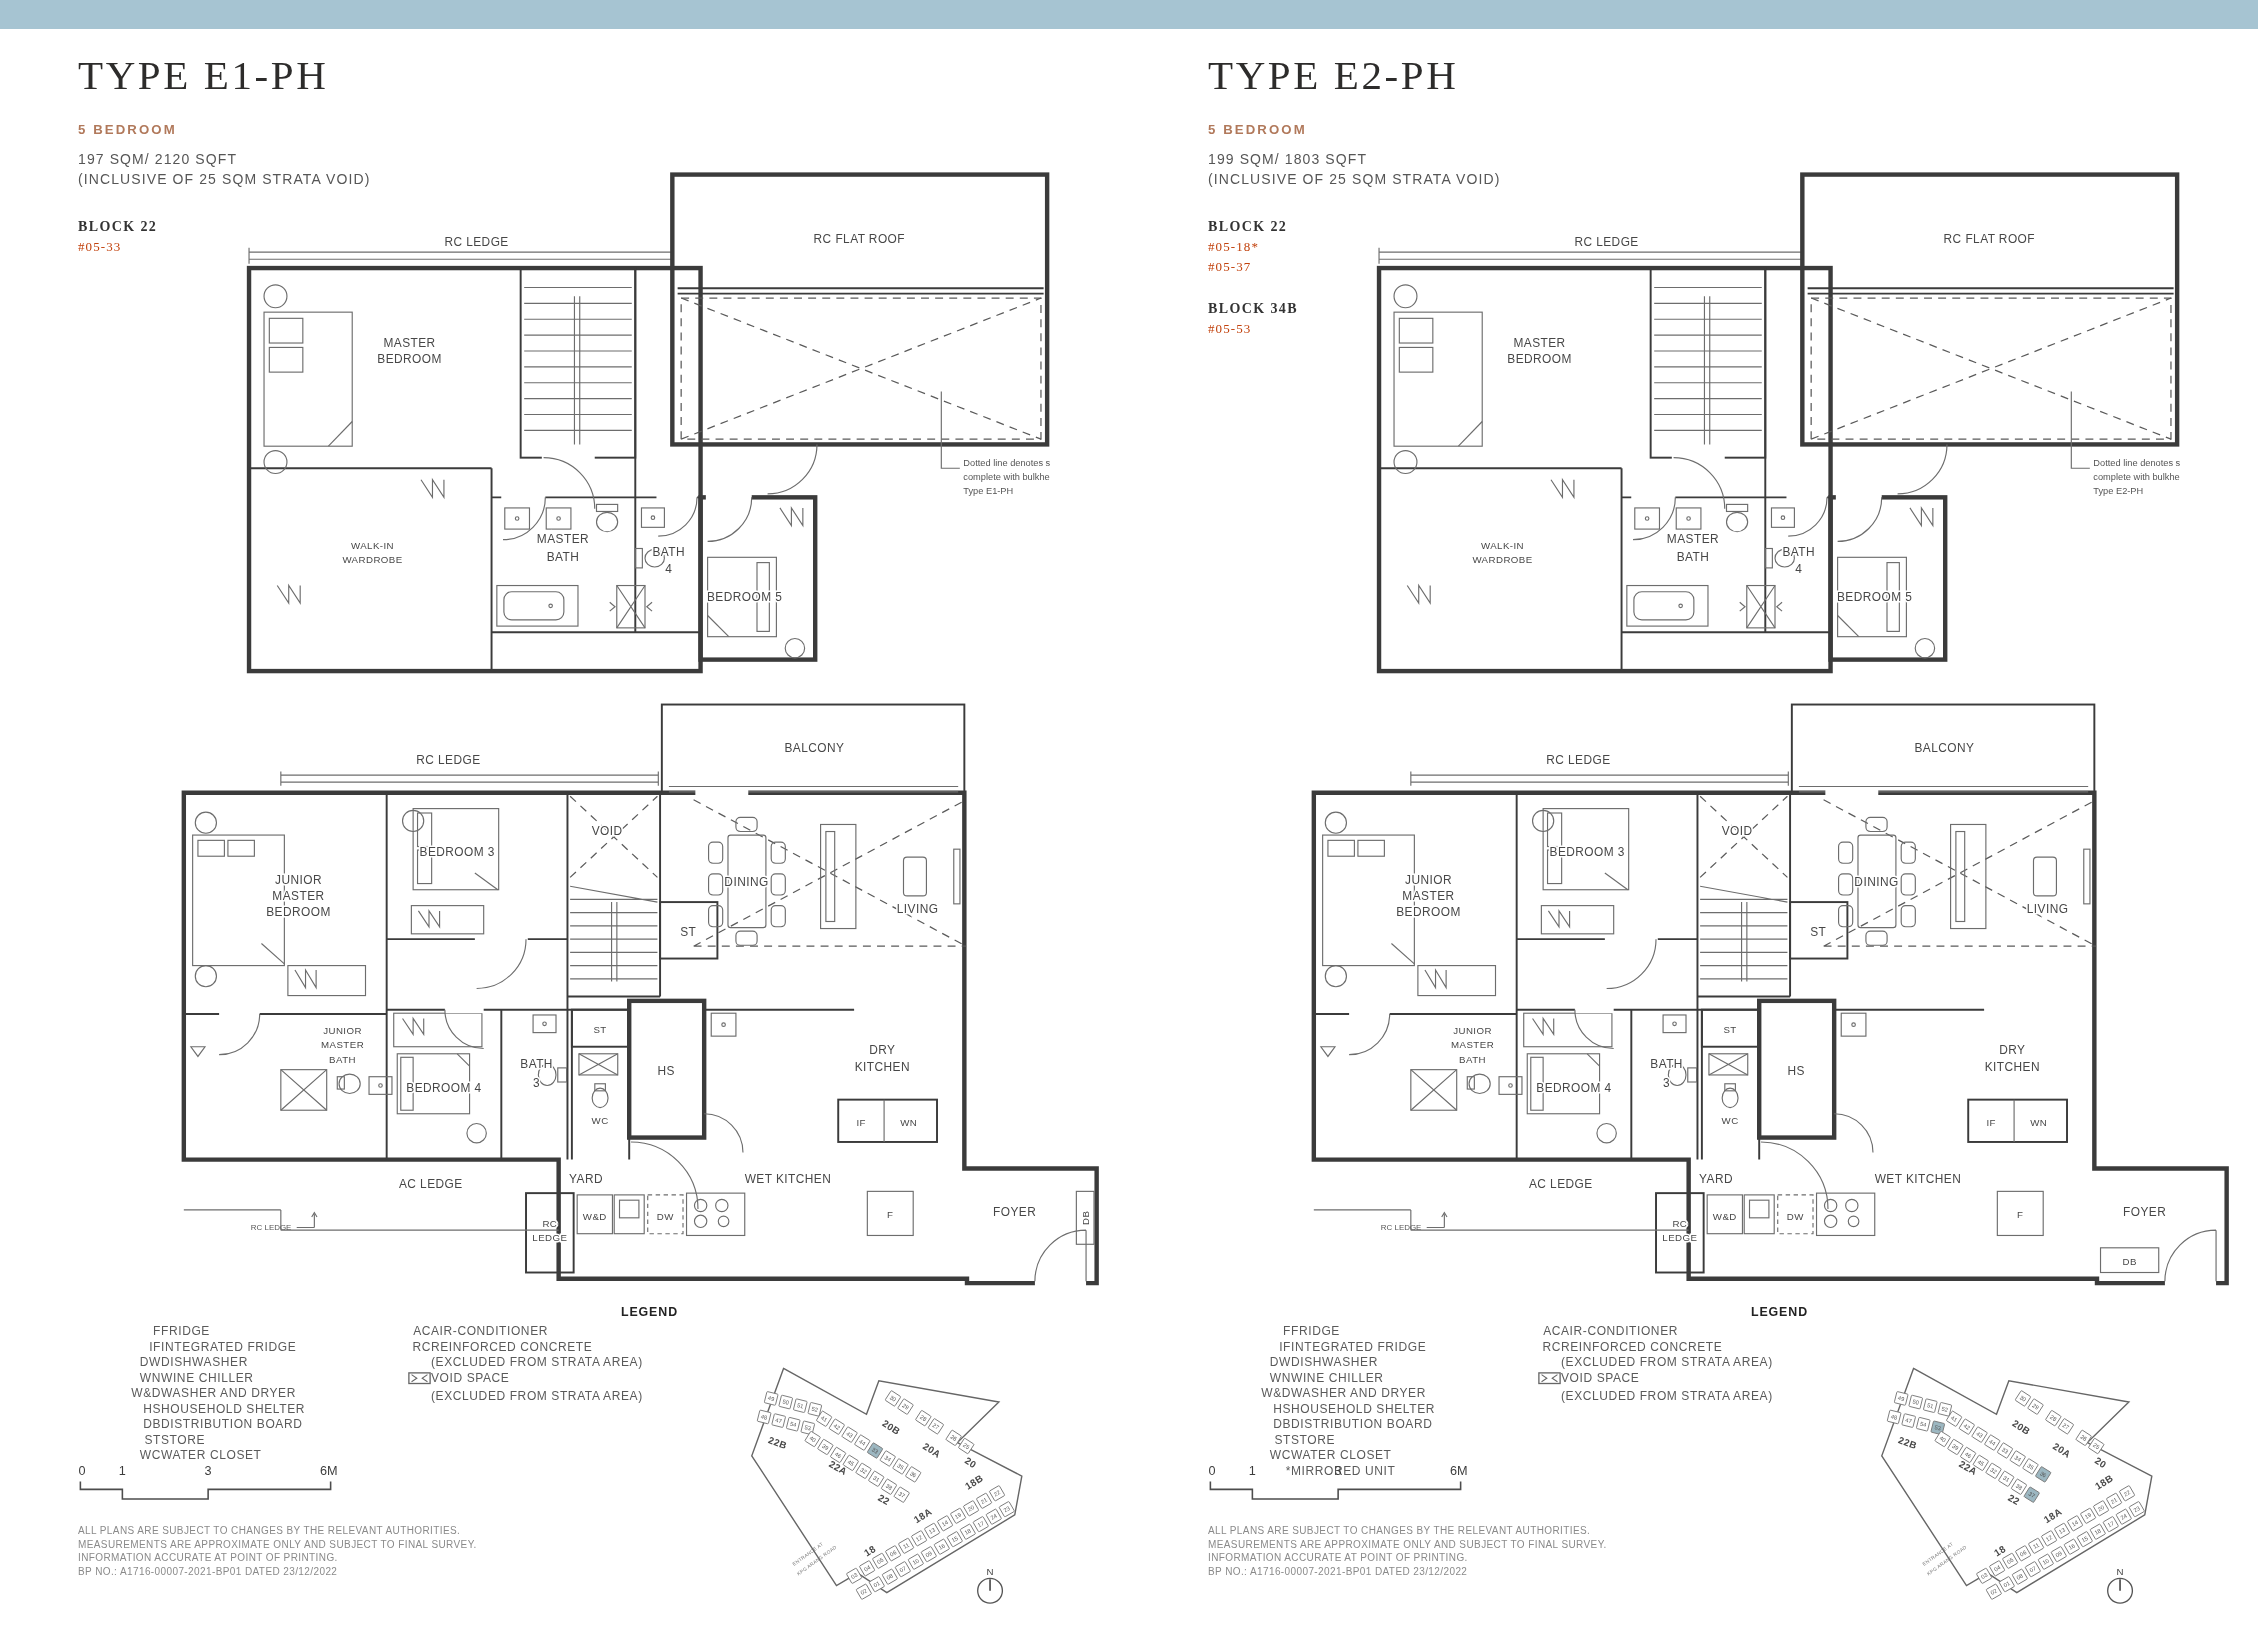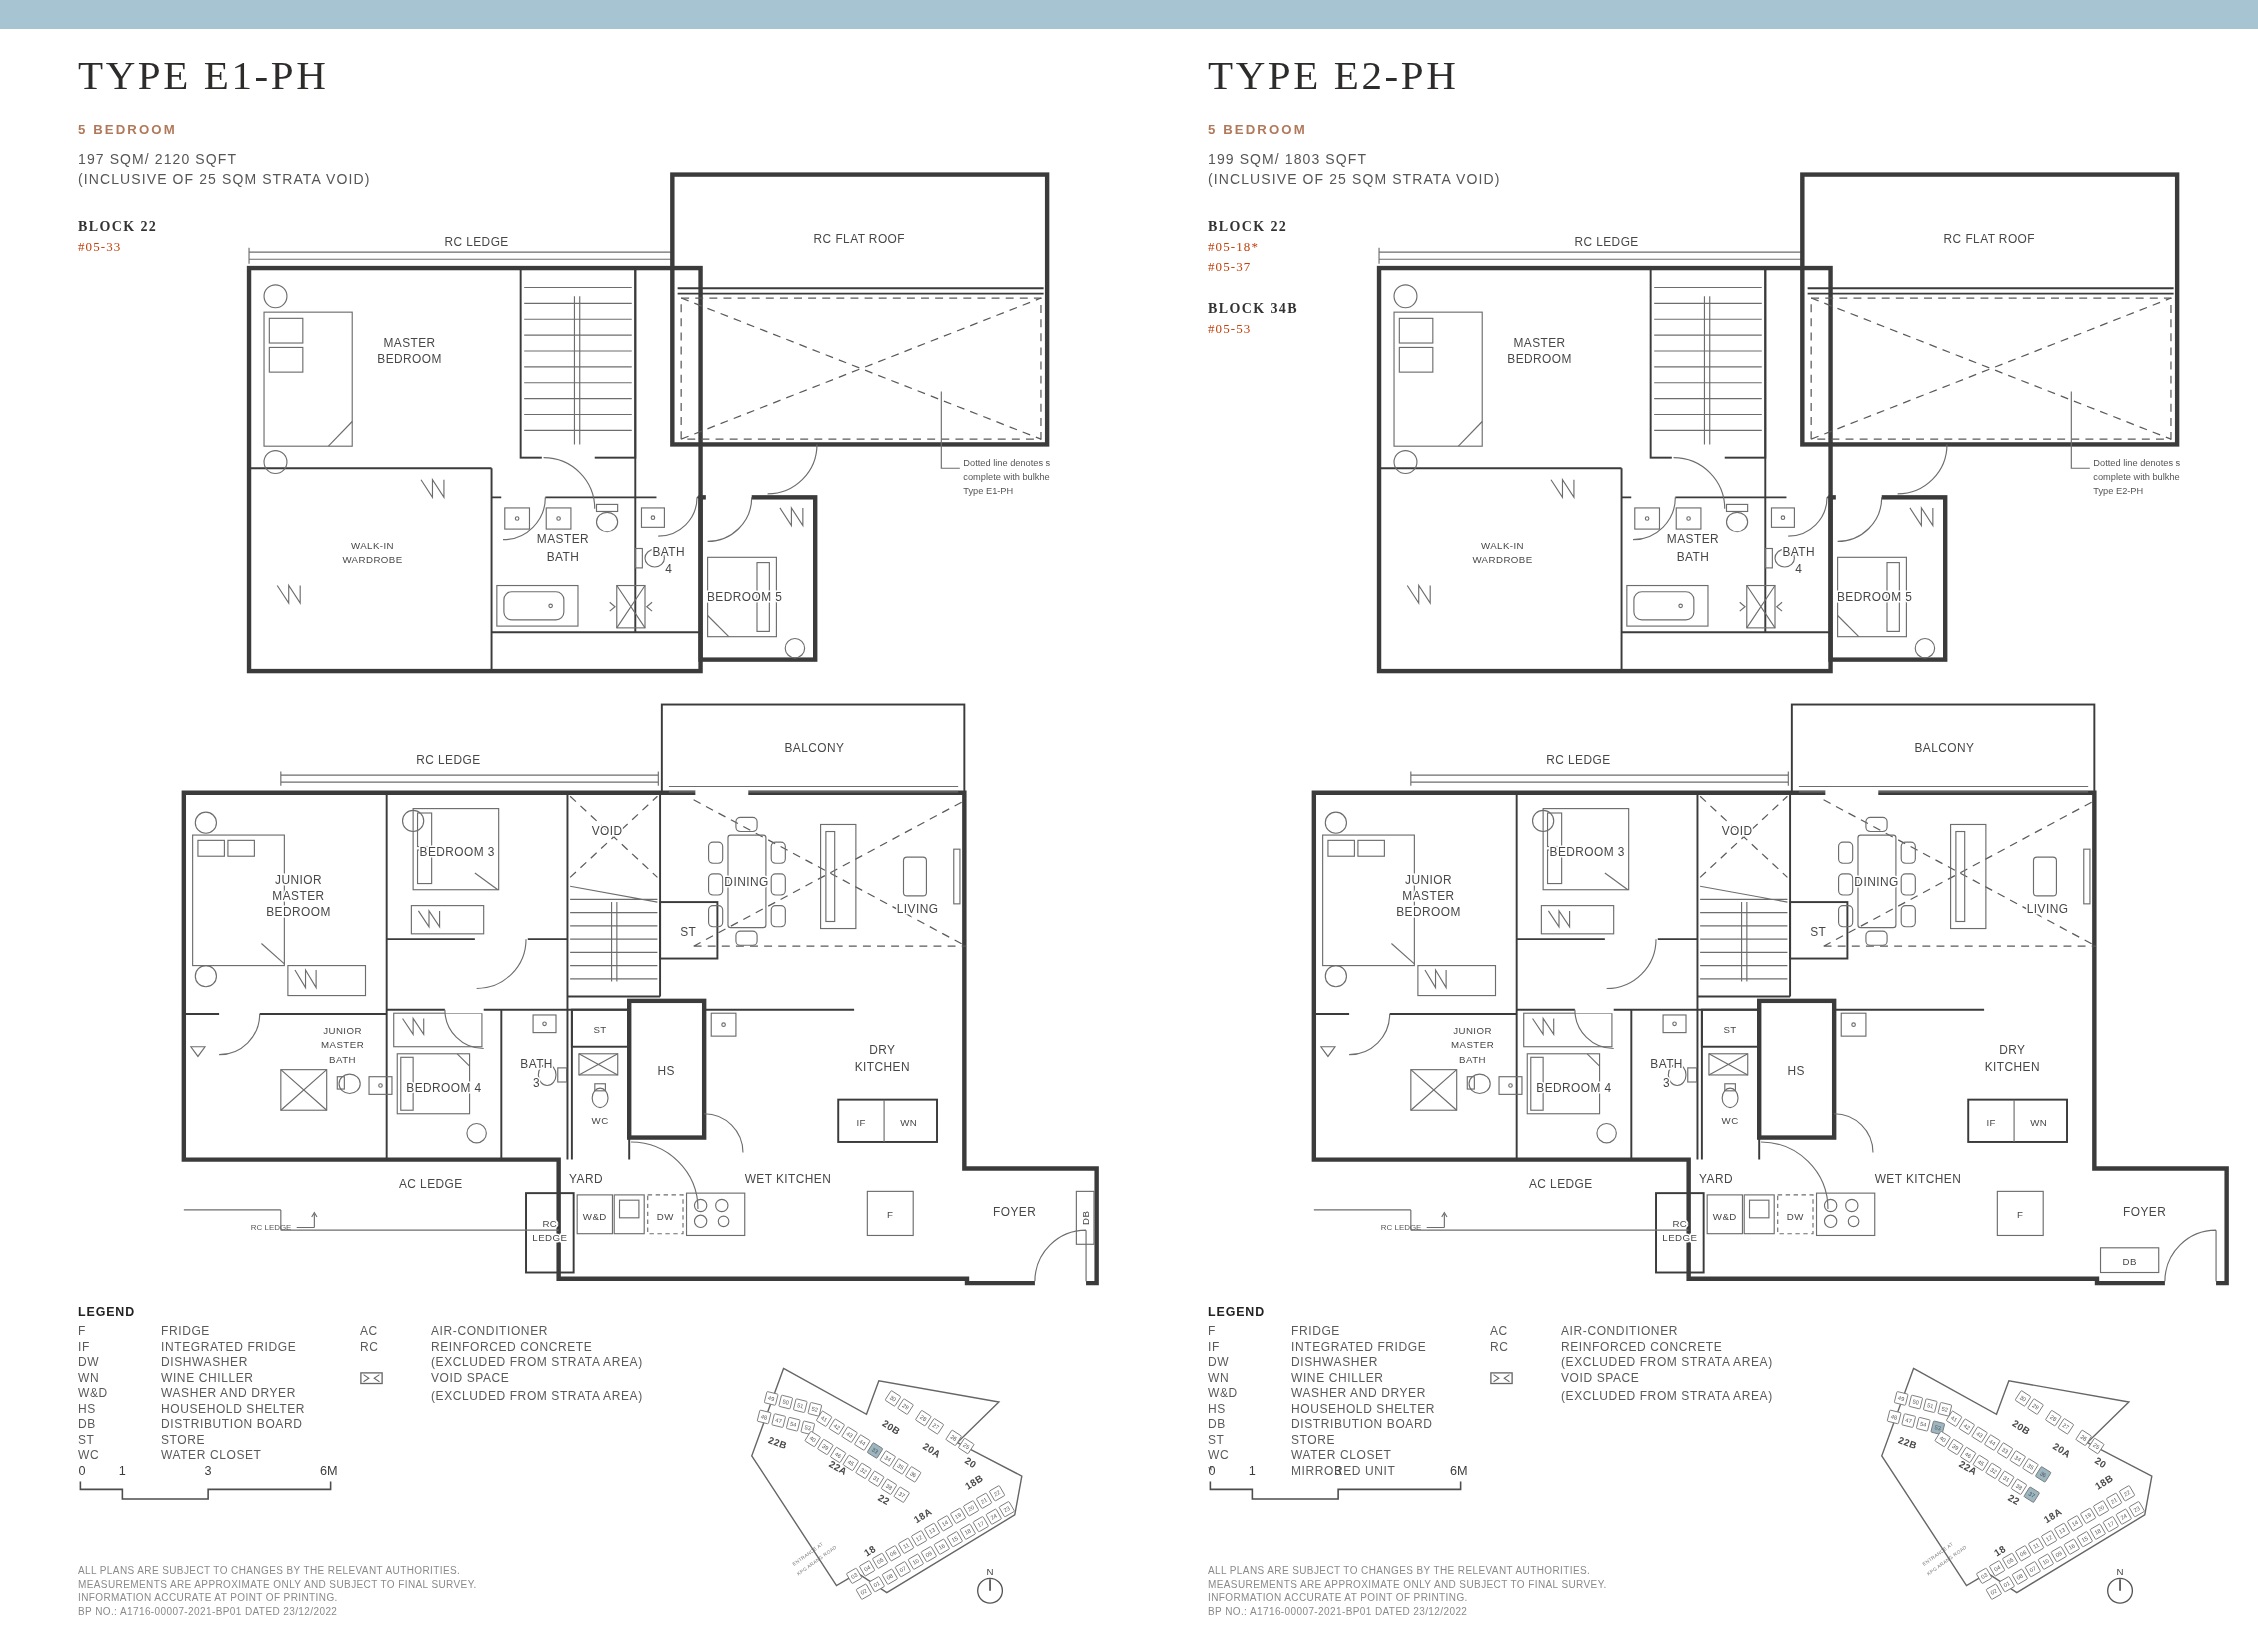--- a/index.html
+++ b/index.html
@@ -27,37 +27,37 @@
   .w1{fill:none;stroke:#6d6d6d;stroke-width:1.3;}
   .dash{fill:none;stroke:#5a5a5a;stroke-width:1.4;stroke-dasharray:9 7;}
   .dashthin{fill:none;stroke:#6d6d6d;stroke-width:1.3;stroke-dasharray:5 4;}
   .gap{fill:#ffffff;stroke:none;}
   text.rm{font-family:"Liberation Sans",sans-serif;font-size:13.5px;fill:#474747;text-anchor:middle;letter-spacing:.5px;paint-order:stroke;stroke:#fff;stroke-width:3.5px;}
   text.rm-sm{font-size:11px;}
   text.ann{font-family:"Liberation Sans",sans-serif;font-size:10.5px;fill:#555;text-anchor:start;paint-order:stroke;stroke:#fff;stroke-width:3px;}
   text.tny{font-family:"Liberation Sans",sans-serif;font-size:9px;fill:#555;text-anchor:start;}
 
   
-  .legend{position:absolute;left:78px;top:1304px;width:600px;}
+  .legend{position:absolute;left:78px;top:1304px;width:600px;text-align:right;}
   .legend-title{font-size:12.4px;font-weight:bold;letter-spacing:0.9px;color:#222;line-height:17.6px;margin-bottom:2.6px;}
   .legend-cols{display:flex;}
   .lcol-left{width:282px;}
   .lcol-right{width:309px;}
   .lrow{display:flex;align-items:flex-start;line-height:15.5px;font-size:12px;color:#5a5a5a;letter-spacing:0.6px;}
   .lcol-left .labbr{flex:0 0 83px;}
   .lcol-right .labbr{flex:0 0 71px;}
   .voidsym{display:inline-block;margin-top:1.8px;}
 
   
   .scalebar{position:absolute;left:76px;top:1464px;width:273px;height:42px;}
   .sbline{fill:none;stroke:#4d4d4d;stroke-width:1.8;}
   text.sbnum{font-family:"Liberation Sans",sans-serif;font-size:14.5px;font-weight:500;fill:#3d3d3d;text-anchor:middle;}
 
   
-  .disclaimer{position:absolute;left:78px;top:1524px;font-size:10px;letter-spacing:0.4px;color:#8a8a8a;line-height:13.7px;margin-top:40px;}
+  .disclaimer{position:absolute;left:78px;top:1524px;font-size:10px;letter-spacing:0.4px;color:#8a8a8a;line-height:13.7px;}
 
   
   .sitemap{position:absolute;left:750px;top:1363px;width:293px;height:265px;}
   text.map-blk{font-family:"Liberation Sans",sans-serif;font-size:11px;font-weight:bold;fill:#4a4a4a;text-anchor:middle;letter-spacing:.5px;}
   text.map-st{font-family:"Liberation Sans",sans-serif;font-size:6.5px;fill:#555;text-anchor:middle;}
   text.map-n{font-family:"Liberation Sans",sans-serif;font-size:11px;fill:#444;text-anchor:middle;}
   text.map-ent{font-family:"Liberation Sans",sans-serif;font-size:5.5px;fill:#777;text-anchor:start;letter-spacing:.3px;}
 
   .variant-e2 .db-e1{display:none;}
   .panel:not(.variant-e2) .db-e2{display:none;}

